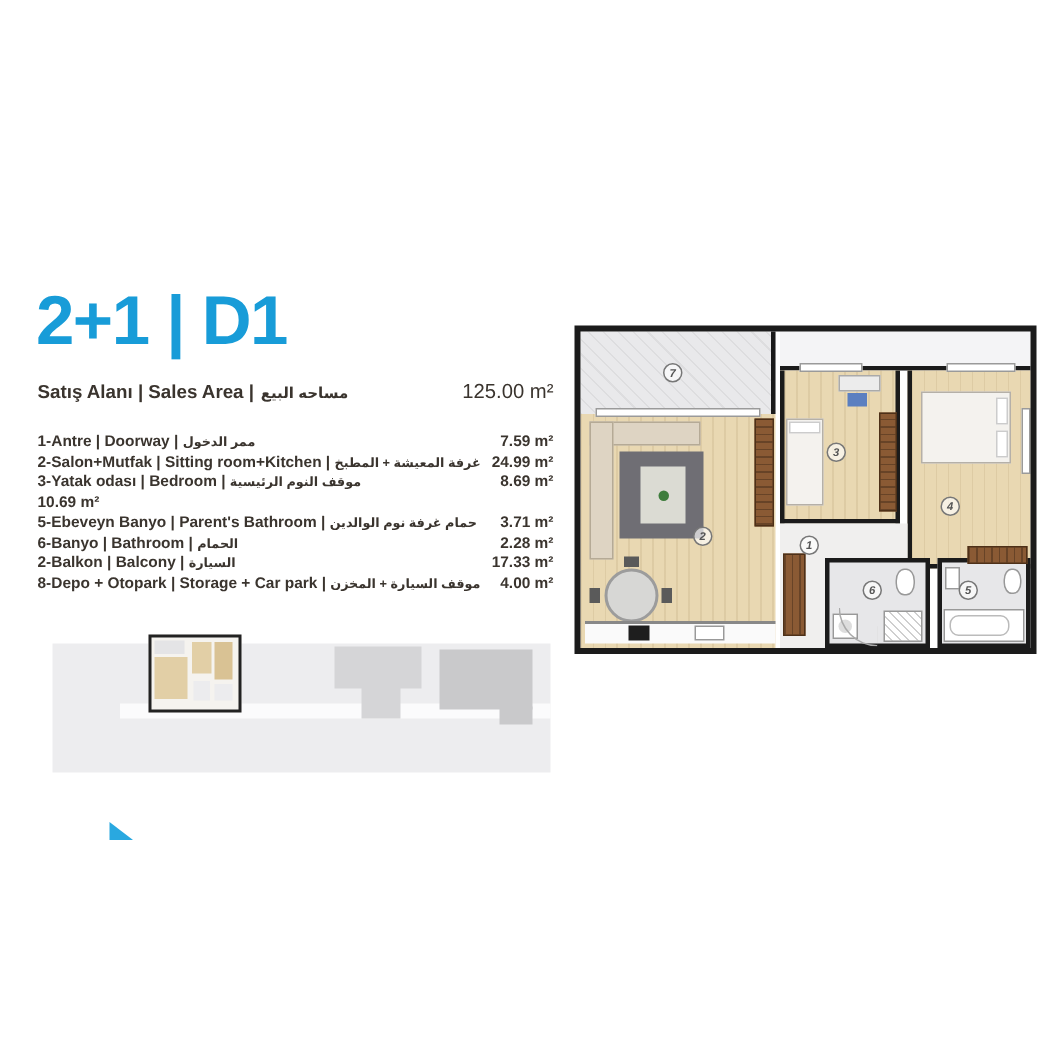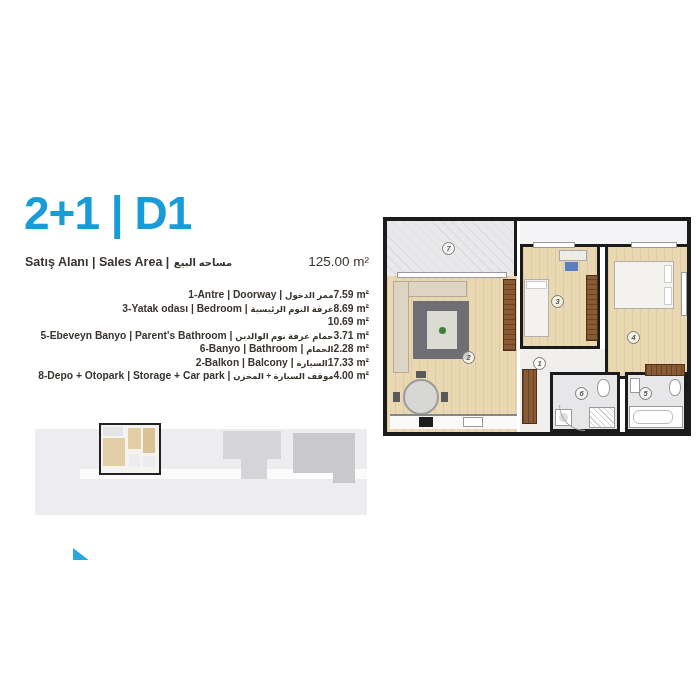--- a/index.html
+++ b/index.html
@@ -7,21 +7,21 @@
   .page{position:relative;width:700px;height:560px;background:#fff;overflow:hidden;}
   .abs{position:absolute;}
 
   
   .title{left:24px;top:190px;font-size:46px;font-weight:bold;letter-spacing:-1px;line-height:1;}
   .sales-row{left:25px;top:252px;width:344px;display:flex;justify-content:space-between;align-items:baseline;}
   .sales-label{font-size:12.5px;font-weight:bold;}
   .sales-ar{font-size:10px;font-weight:bold;direction:rtl;}
   .sales-value{font-size:13.5px;font-weight:normal;}
   .room-list{left:25px;top:289px;width:344px;}
-  .room-row{display:flex;justify-content:flex-end;align-items:baseline;height:13.5px;}
+  .room-row{display:flex;justify-content:space-between;align-items:baseline;height:13.5px;}
   .room-text{font-size:10.3px;font-weight:bold;white-space:nowrap;}
   .room-ar{font-size:8.5px;font-weight:bold;direction:rtl;}
   .room-area{font-size:10.3px;font-weight:bold;}
 
   
   .fp{left:383px;top:217px;width:308px;height:219px;}
   .fp *{box-sizing:border-box;}
   .fp-frame{left:0;top:0;width:308px;height:219px;border:4px solid #1b1b1b;}
   .wood{background:#e9d8b2 repeating-linear-gradient(90deg,rgba(120,90,40,.10) 0 1px,transparent 1px 8px);}
   .balcony{left:4px;top:4px;width:130px;height:55px;background:#e9e9eb;border-right:3px solid #1b1b1b;
@@ -115,21 +115,25 @@
     </div>
     <span class="sales-value">125.00 m²</span>
   </div>
 
   <div class="abs room-list">
     <div class="room-row">
       <span class="room-text"><span>1-Antre | Doorway |</span> <span class="room-ar">ممر الدخول</span></span>
       <span class="room-area">7.59 m²</span>
     </div>
     <div class="room-row">
-      <span class="room-text"><span>3-Yatak odası | Bedroom |</span> <span class="room-ar">غرفة النوم الرئيسية</span></span>
+      <span class="room-text"><span>2-Salon+Mutfak | Sitting room+Kitchen |</span> <span class="room-ar">غرفة المعيشة + المطبخ</span></span>
+      <span class="room-area">24.99 m²</span>
+    </div>
+    <div class="room-row">
+      <span class="room-text"><span>3-Yatak odası | Bedroom |</span> <span class="room-ar">موقف النوم الرئيسية</span></span>
       <span class="room-area">8.69 m²</span>
     </div>
     <div class="room-row">
       <span class="room-area">10.69 m²</span>
     </div>
     <div class="room-row">
       <span class="room-text"><span>5-Ebeveyn Banyo | Parent's Bathroom |</span> <span class="room-ar">حمام غرفة نوم الوالدين</span></span>
       <span class="room-area">3.71 m²</span>
     </div>
     <div class="room-row">

